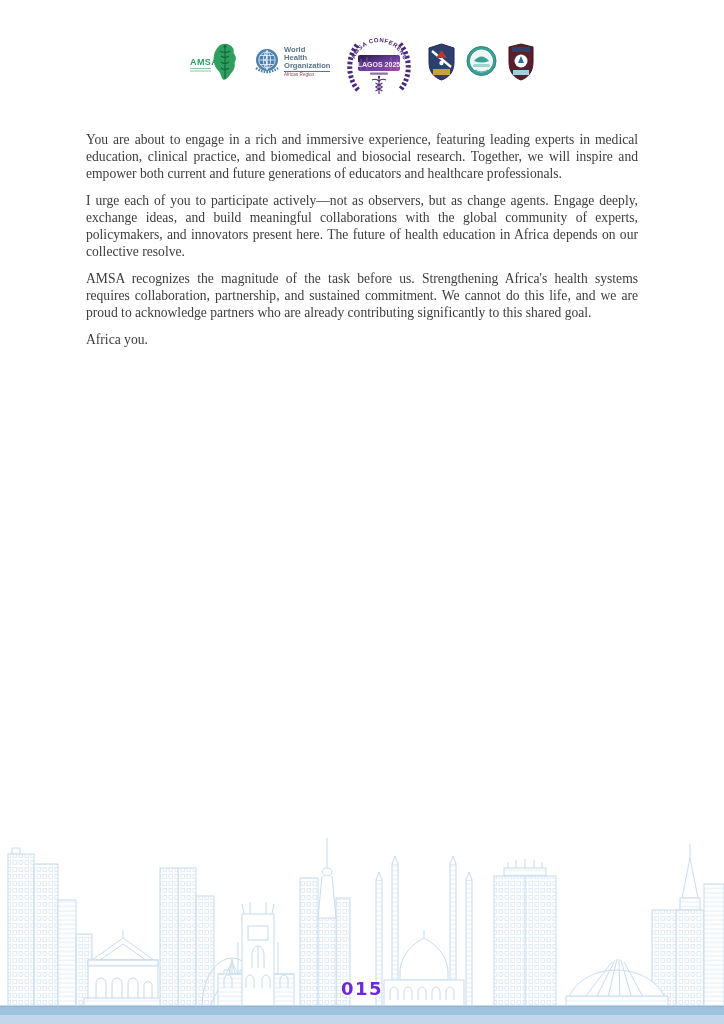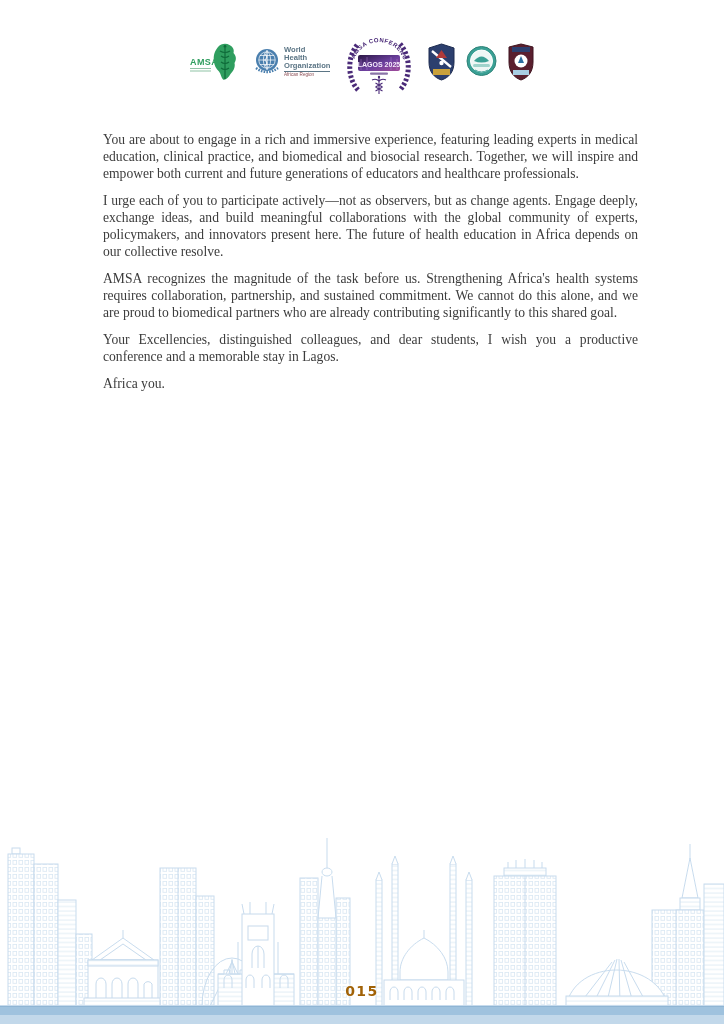--- a/index.html
+++ b/index.html
@@ -17,27 +17,27 @@
   .who-logo{display:flex;align-items:center;gap:3px;}
   .who-text{width:46px;line-height:1.05;}
   .who-name{font-family:"Liberation Sans",sans-serif;font-size:7.6px;font-weight:bold;color:#5b7585;}
   .who-rule{height:1px;background:#5b7585;margin:1px 0 1px 0;}
   .who-region{font-family:"Liberation Sans",sans-serif;font-size:4.6px;color:#8a4a52;}
   
   .body-text{
     position:absolute;left:86px;right:86px;top:131px;
     font-size:13.6px;line-height:17px;color:#3c3c3c;text-align:justify;
   }
-  .body-text p{margin:0 0 10px 17px;}
+  .body-text p{margin:0 0 10px 0;}
   
   .skyline{position:absolute;left:0;bottom:18px;width:724px;height:168px;opacity:.9;}
   .page-number{
     position:absolute;bottom:25px;left:0;right:0;text-align:center;
     font-family:"DejaVu Sans","Liberation Sans",sans-serif;
-    font-size:14px;font-weight:bold;color:#a16207;letter-spacing:1.5px;
+    font-size:18px;font-weight:bold;color:#6d28d9;letter-spacing:1.5px;
     text-shadow:0 0 4px #ffffff,0 0 2px #ffffff;
   }
   .footer-bar{
     position:absolute;left:0;bottom:0;width:100%;height:18px;
     background:linear-gradient(to bottom,#9fc2de 0%,#9fc2de 45%,#c2d8ea 45%,#c2d8ea 100%);
     border-top:1px solid #8fb5d4;box-sizing:border-box;
   }
 </style>
 </head>
 <body>
@@ -150,22 +150,21 @@
         <circle cx="13" cy="18" r="6.5" fill="#ffffff"></circle>
         <path d="M13 13 L16 20 H10 Z" fill="#2c6ea0"></path>
         <rect x="5" y="27" width="16" height="5" fill="#a8cde2"></rect>
       </svg>
     </div>
   </div>
 
   <div class="body-text">
     <p>You are about to engage in a rich and immersive experience, featuring leading experts in medical education, clinical practice, and biomedical and biosocial research. Together, we will inspire and empower both current and future generations of educators and healthcare professionals.</p>
     <p>I urge each of you to participate actively—not as observers, but as change agents. Engage deeply, exchange ideas, and build meaningful collaborations with the global community of experts, policymakers, and innovators present here. The future of health education in Africa depends on our collective resolve.</p>
-    <p>AMSA recognizes the magnitude of the task before us. Strengthening Africa's health systems requires collaboration, partnership, and sustained commitment. We cannot do this alone, and we are proud to biomedical partners who are already contributing significantly to this shared goal.</p>
-    <p>Your Excellencies, distinguished colleagues, and dear students, I wish you a productive conference and a memorable stay in Lagos.</p>
+    <p>AMSA recognizes the magnitude of the task before us. Strengthening Africa's health systems requires collaboration, partnership, and sustained commitment. We cannot do this life, and we are proud to acknowledge partners who are already contributing significantly to this shared goal.</p>
     <p>Africa you.</p>
   </div>
 
   <svg class="skyline" viewBox="0 0 724 168" preserveAspectRatio="none">
     <defs>
       <pattern id="wg" width="6" height="7" patternUnits="userSpaceOnUse">
         <rect width="6" height="7" fill="#ffffff"></rect>
         <rect x="1" y="1.5" width="3.6" height="3.8" fill="none" stroke="#d7e6f3" stroke-width="0.8"></rect>
       </pattern>
       <pattern id="hl" width="8" height="4.5" patternUnits="userSpaceOnUse">

